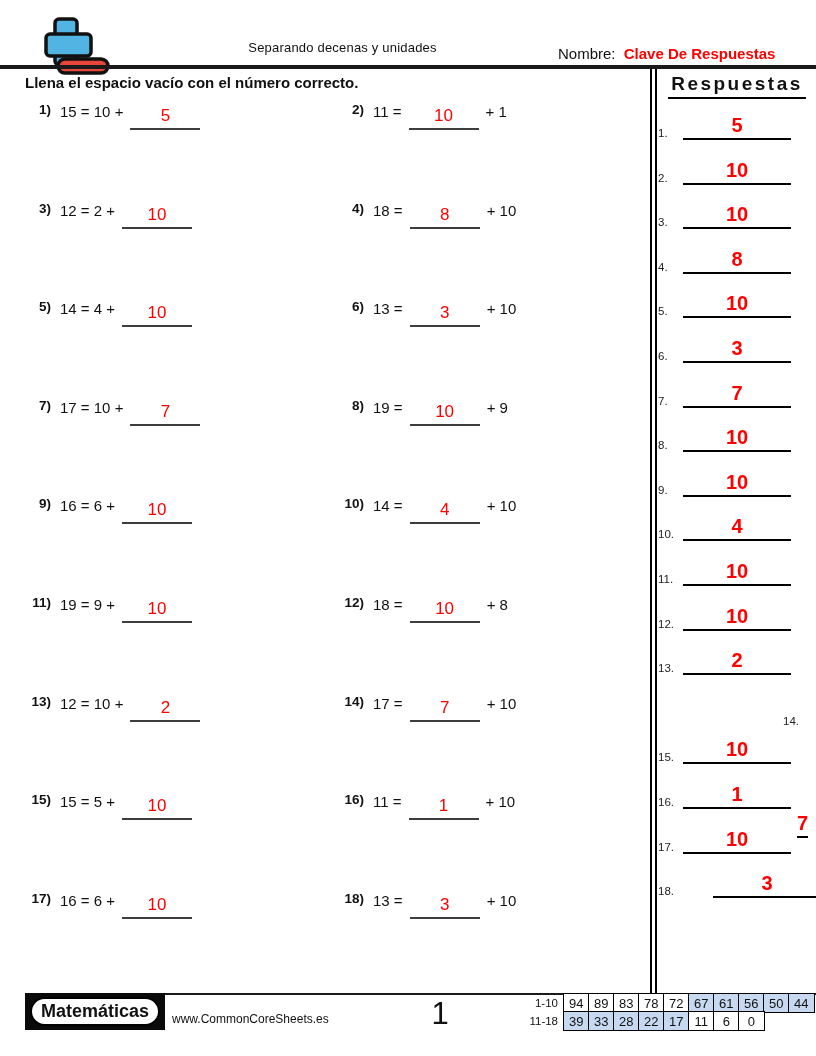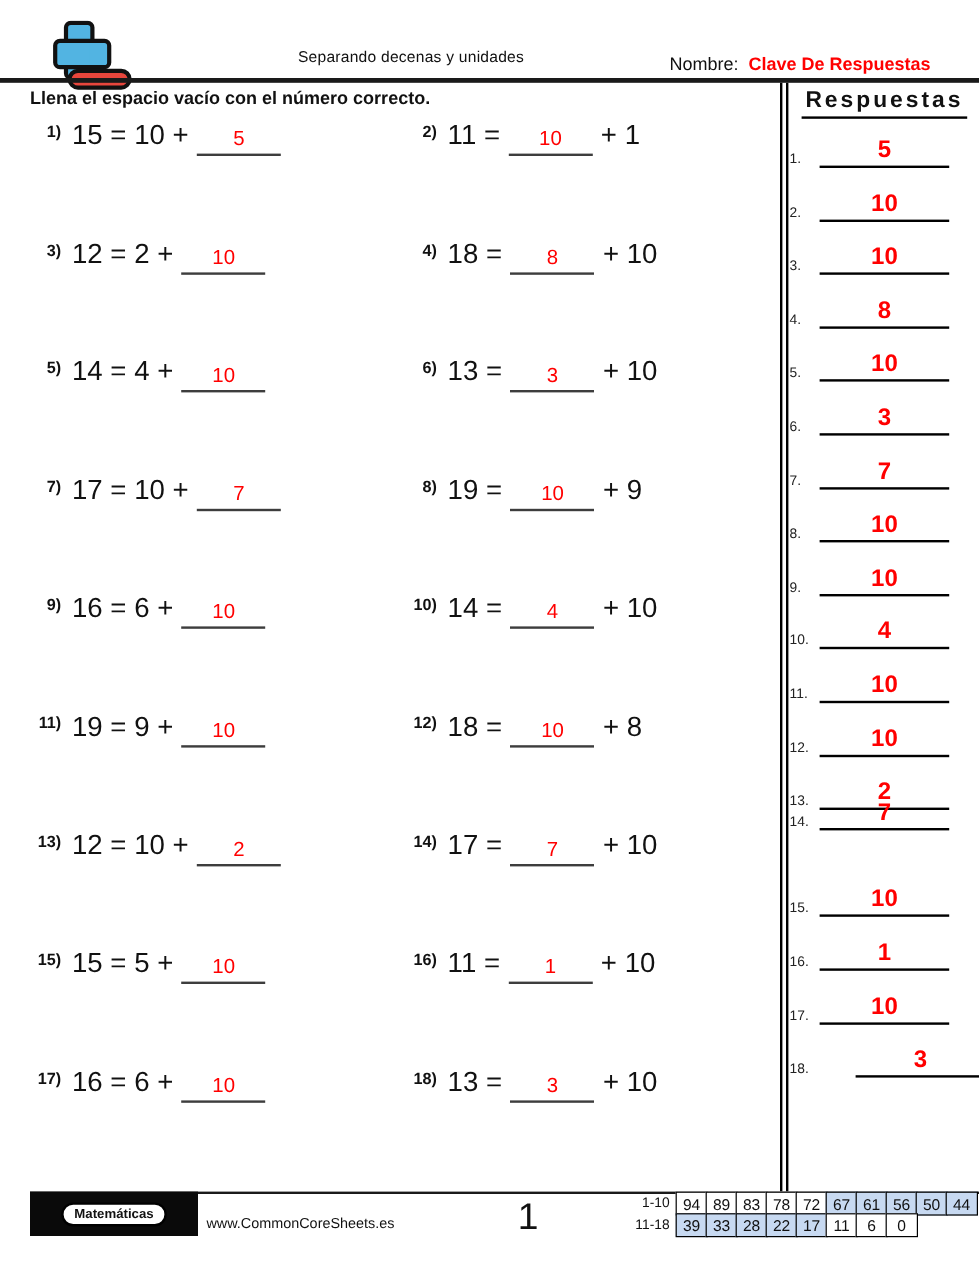--- a/index.html
+++ b/index.html
@@ -29,30 +29,30 @@
               border-bottom:2.5px solid #000;padding:0 3px 2px 3px;}
   .ans-item{position:absolute;left:658px;width:150px;height:28px;
             display:flex;align-items:flex-end;}
   .ans-num{width:25px;font-size:11.5px;color:#222;padding-bottom:1px;}
   .ans-line{flex:0 0 108px;border-bottom:2px solid #000;
             display:flex;justify-content:center;align-items:flex-end;height:28px;}
   .ans-val{color:var(--red);font-weight:bold;font-size:20px;line-height:22px;padding-bottom:2px;}
   
   .problem{position:absolute;display:flex;align-items:flex-start;white-space:nowrap;}
   .pnum{width:26px;text-align:right;font-size:13.5px;font-weight:bold;margin-right:9px;margin-top:1px;}
-  .ptext{font-size:23px;line-height:22px;}
+  .ptext{font-size:15px;line-height:22px;}
   .blank{min-width:60px;height:27px;border-bottom:2px solid #3d3d3d;margin:0 7px;
          padding:0 5px;display:flex;align-items:flex-end;justify-content:center;}
   .pans{color:var(--red);font-size:17px;line-height:20px;padding-bottom:2px;}
   
   .frule{position:absolute;left:25px;top:993px;width:791px;height:2px;background:var(--line);}
   .brand-box{position:absolute;left:25px;top:993px;width:140px;height:37px;background:#0a0a0a;
              display:flex;align-items:center;justify-content:center;}
   .brand-pill{background:#fff;border:2px solid #000;border-radius:16px;padding:2px 9px;
-              font-size:11px;font-weight:bold;}
+              font-size:18px;font-weight:bold;}
   .website{position:absolute;left:172px;top:1012px;font-size:12px;}
   .page-num{position:absolute;left:400px;top:996px;width:80px;text-align:center;font-size:31px;}
   .score{position:absolute;left:470px;top:993px;}
   .srow{display:flex;align-items:center;height:20px;}
   .srow + .srow{margin-top:-1.6px;}
   .slabel{width:88px;text-align:right;font-size:11.5px;margin-right:5px;}
   .scells{display:flex;}
   .cell{box-sizing:border-box;width:26.6px;height:20px;border:1.6px solid #000;
         display:flex;align-items:center;justify-content:center;font-size:13px;background:#fff;}
   .cell + .cell{margin-left:-1.6px;}
@@ -153,21 +153,21 @@
         <span class="ans-line">
           <span class="ans-val">10</span>
         </span>
       </div>
       <div class="ans-item" style="top: 647px;">
         <span class="ans-num">13.</span>
         <span class="ans-line">
           <span class="ans-val">2</span>
         </span>
       </div>
-      <div class="ans-item" style="top: 664px;">
+      <div class="ans-item" style="top: 715px; flex-direction: column;">
         <span class="ans-num">14.</span>
         <span class="ans-line">
           <span class="ans-val">7</span>
         </span>
       </div>
       <div class="ans-item" style="top: 736px;">
         <span class="ans-num">15.</span>
         <span class="ans-line">
           <span class="ans-val">10</span>
         </span>

